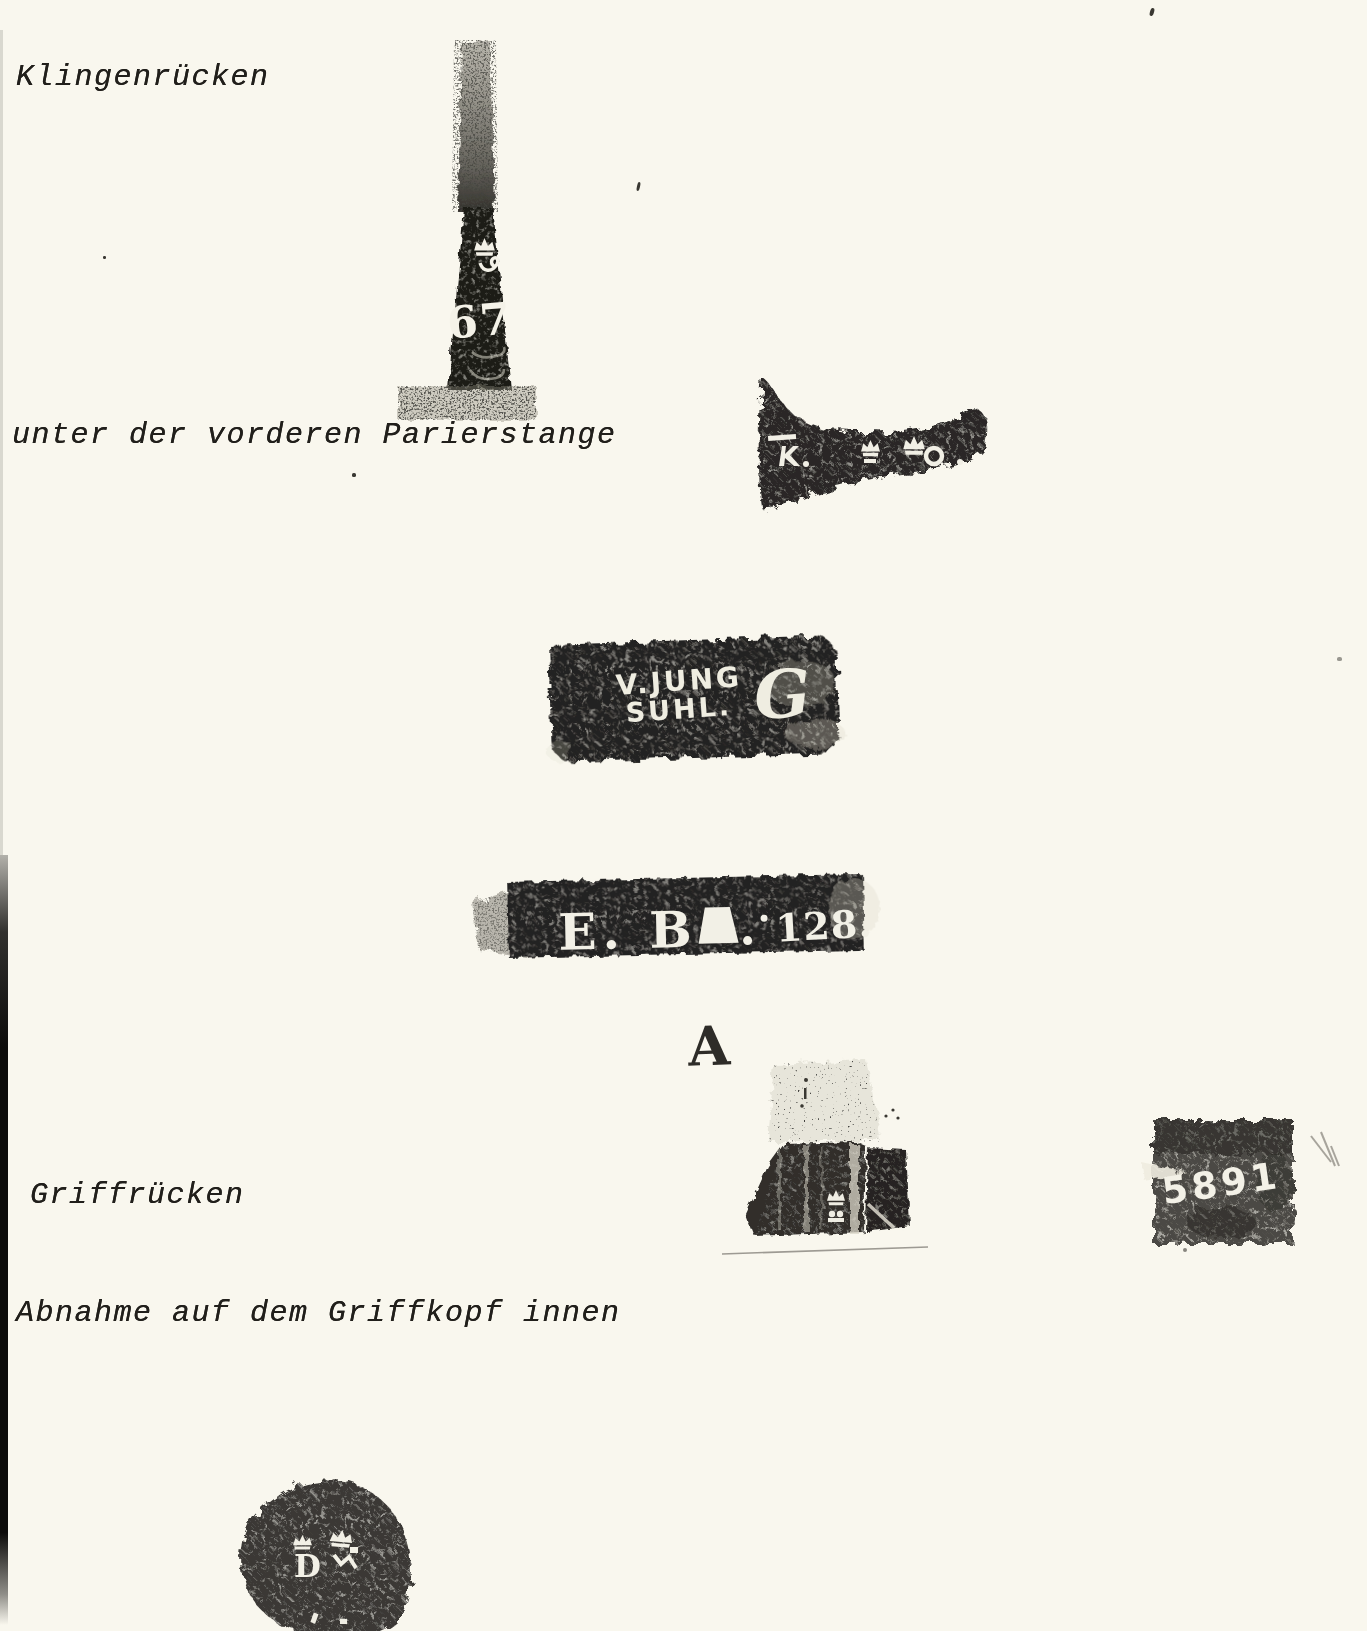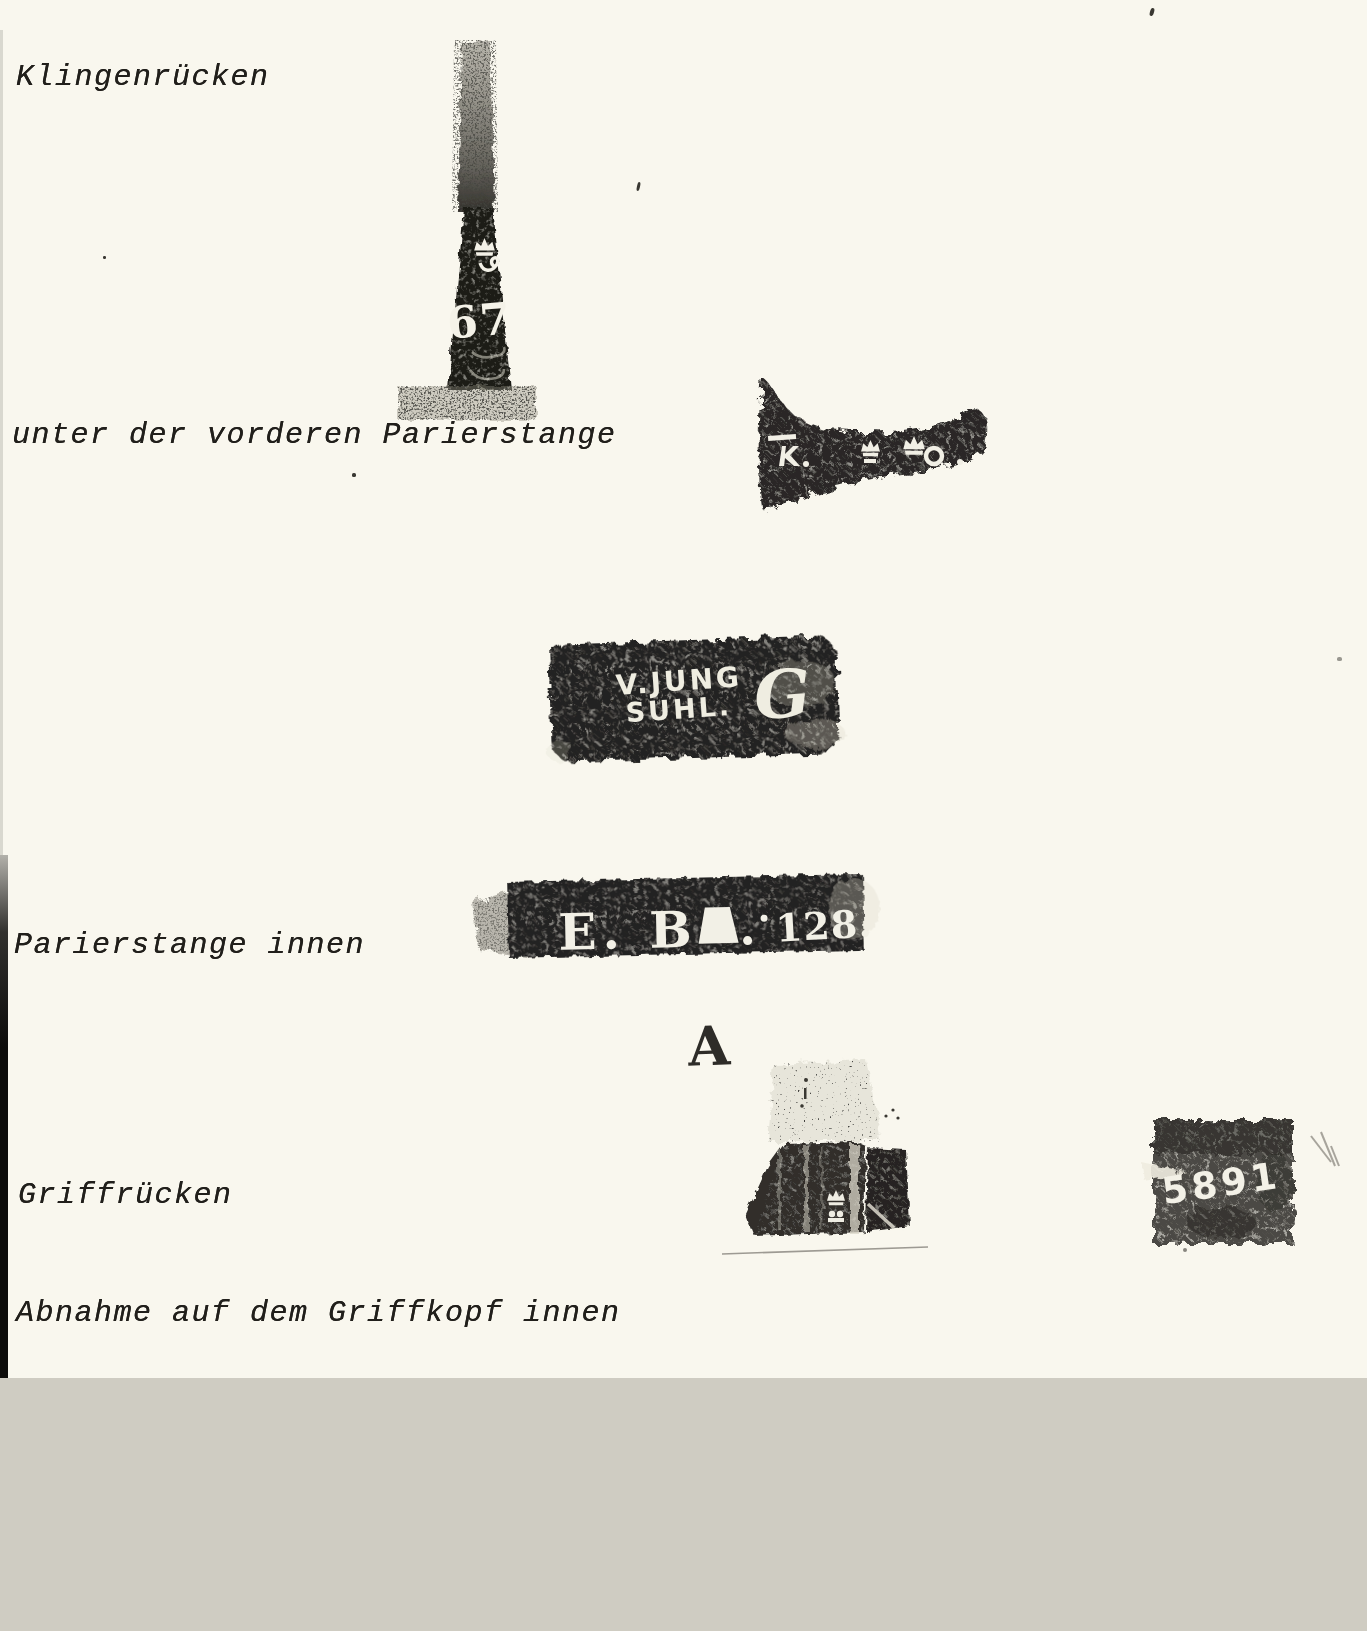--- a/index.html
+++ b/index.html
@@ -1,26 +1,26 @@
 <!DOCTYPE html>
 <html><head>
 <meta charset="utf-8">
 <style>
   html,body{margin:0;padding:0;background:#cfccc2;}
   .page{
-    position:relative;width:1367px;height:1378px;margin:0 auto;
+    position:relative;width:1367px;height:1631px;margin:0 auto;
     background:#f9f7ee;overflow:hidden;
     font-family:"Liberation Mono",monospace;color:#211f1b;
   }
   .caption{
     position:absolute;font-style:italic;font-size:30px;line-height:1.05;
     letter-spacing:1.5px;white-space:pre;color:#211f1b;
     text-shadow:0 0 0.4px #211f1b;
   }
-  .caption-block{line-height:42px;}
+  .caption-block{line-height:42px;margin-left:12px;}
   .marker-a{
     position:absolute;font-family:"DejaVu Serif",serif;font-weight:700;
     font-size:54px;color:#2e2c28;transform:rotate(-2deg);
   }
   .edge-bar{position:absolute;left:0;}
   .speck{position:absolute;background:#3a3832;border-radius:40%;}
   svg.photo{position:absolute;}
 </style>
 </head>
 <body>
@@ -54,21 +54,20 @@
       </filter>
       <path id="crown" d="M1,12 L3.2,3.5 L7,7.5 L10,0 L13,7.5 L16.8,3.5 L19,12 Z M2.5,13.5 L17.5,13.5 L17,17 L3,17 Z"></path>
     </defs>
   </svg>
 
   <div class="caption" style="left:16px;top:62px">Klingenrücken</div>
 
   <div class="caption" style="left:12px;top:420px">unter der vorderen Parierstange</div>
 
 
-  <div class="caption" style="left:14px;top:930px">Parierstange innen</div>
 
   <div class="marker-a" style="left:688px;top:1014px">A</div>
 
   <div class="caption caption-block" style="left:18px;top:1090px">
     <div>Griffrücken</div>
   </div>
 
   <div class="caption" style="left:16px;top:1298px">Abnahme auf dem Griffkopf innen</div>
 
   <svg class="photo" style="left:390px;top:36px" width="155" height="392" viewBox="0 0 155 392">

